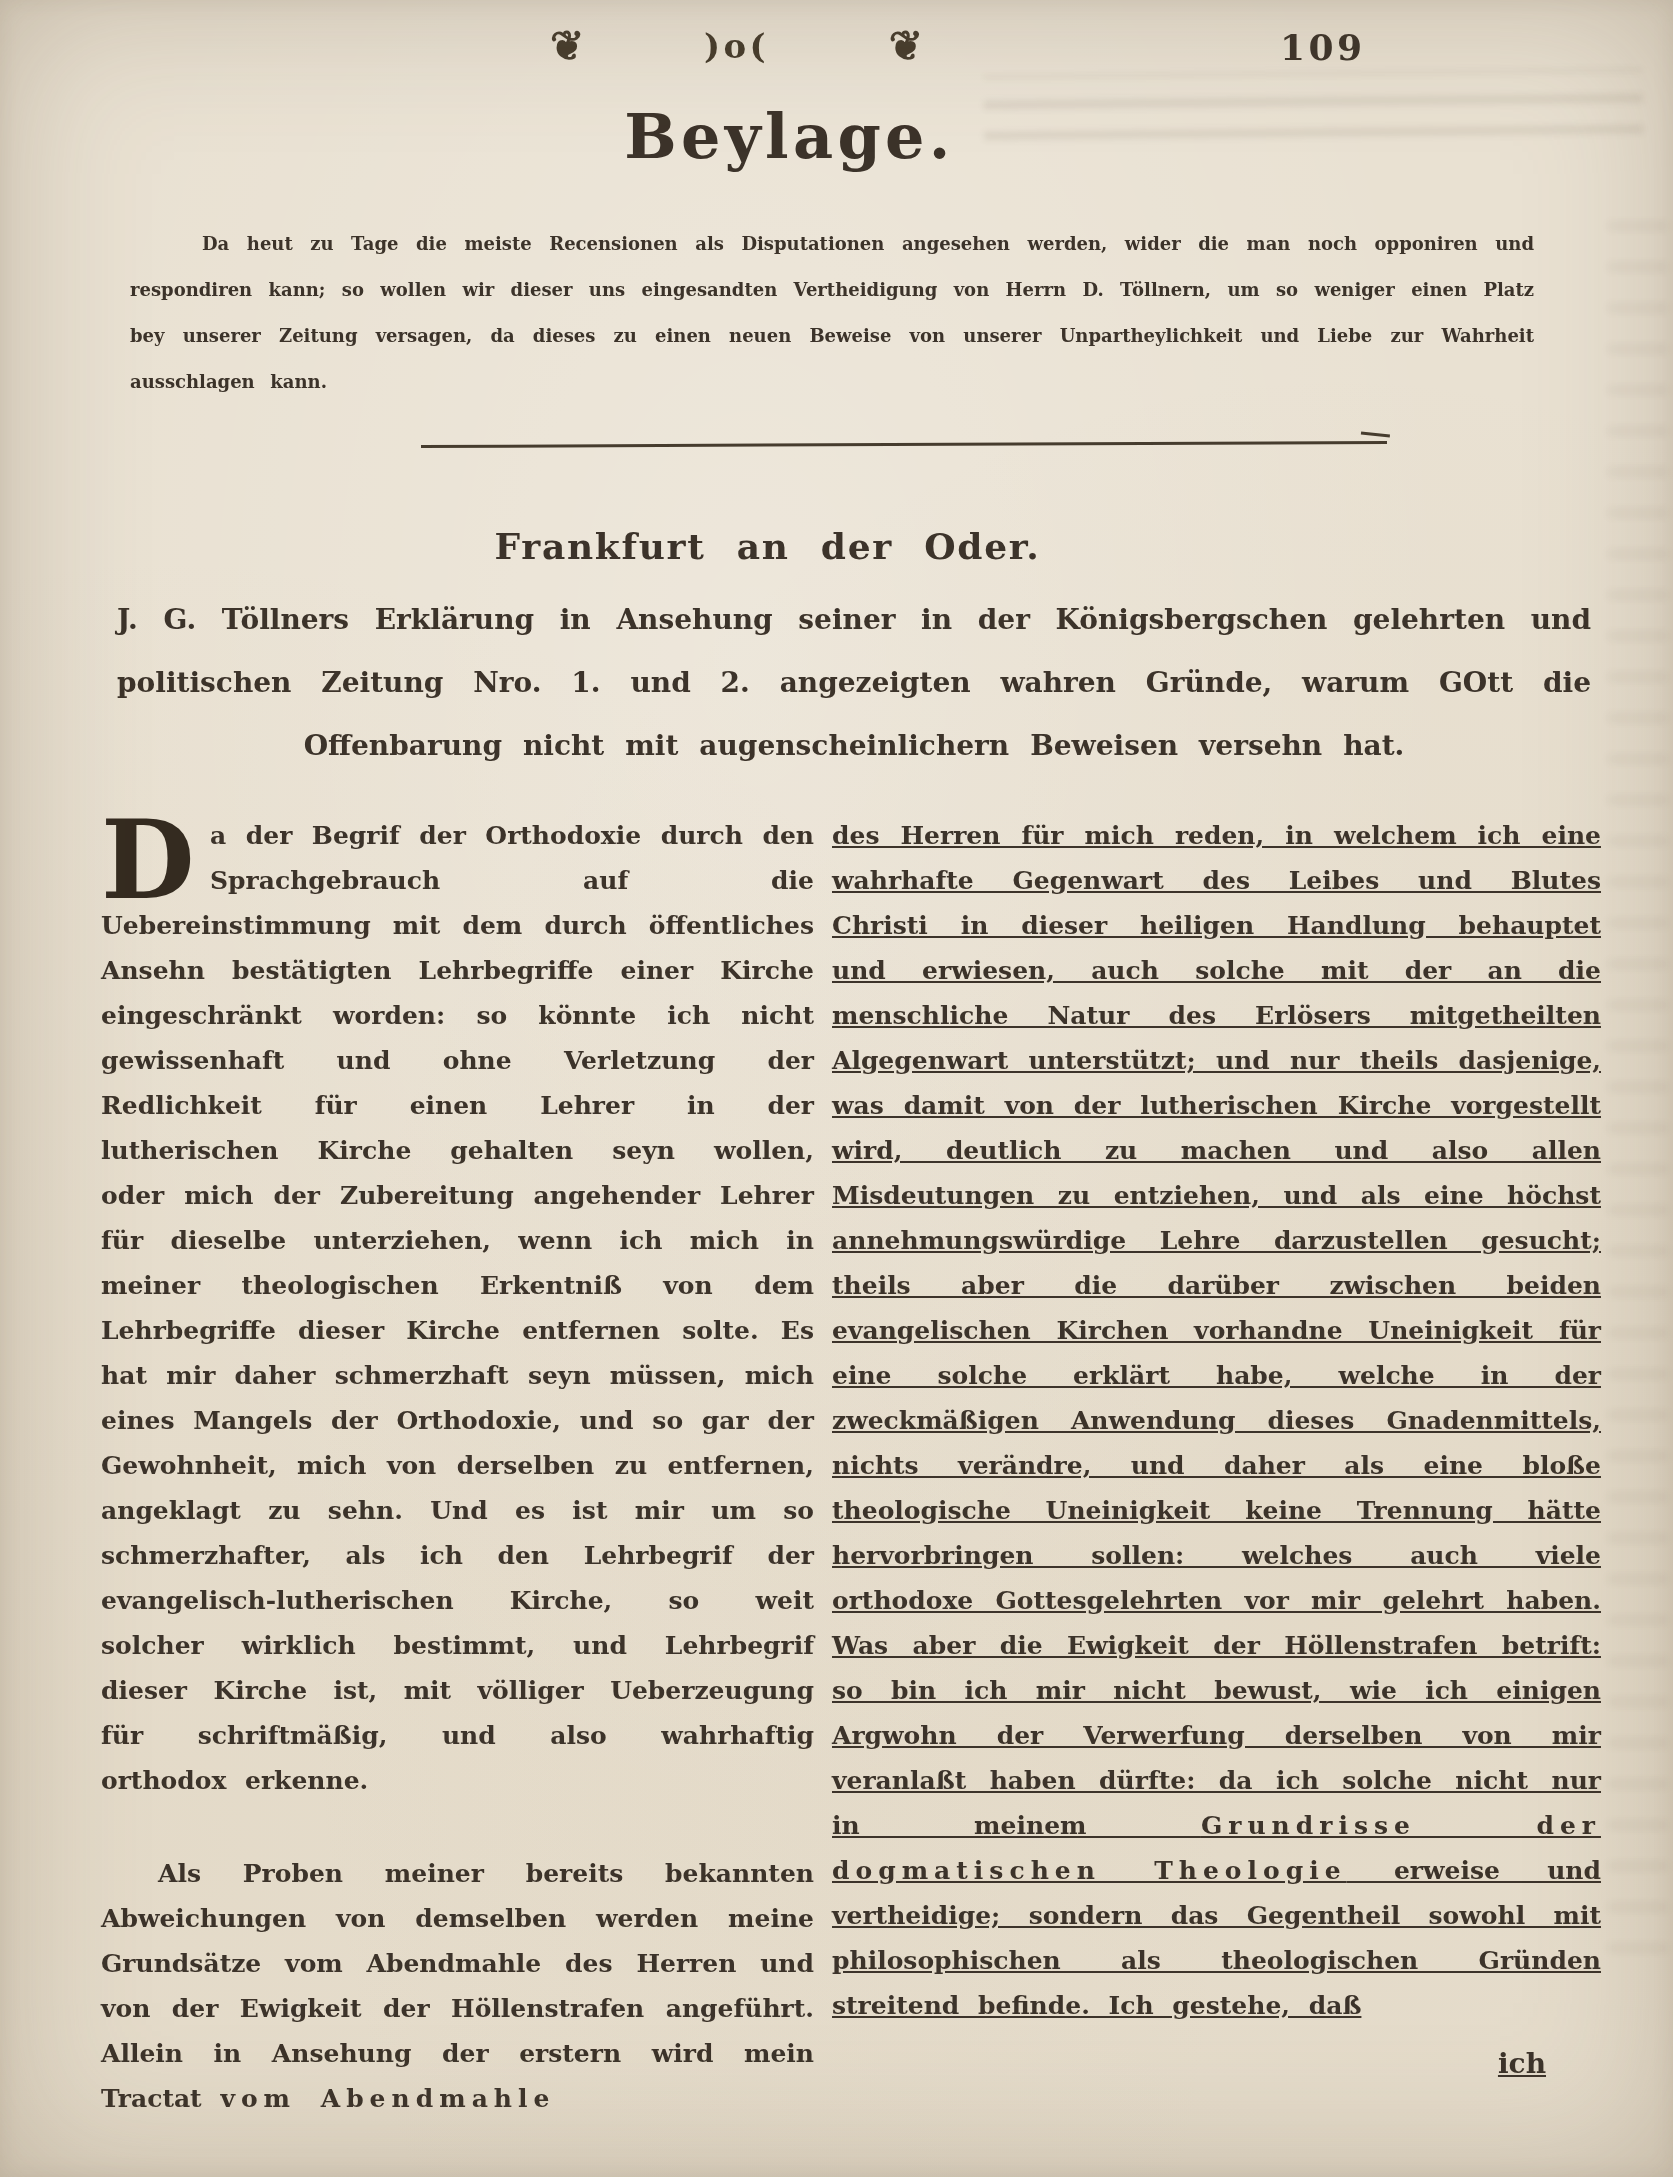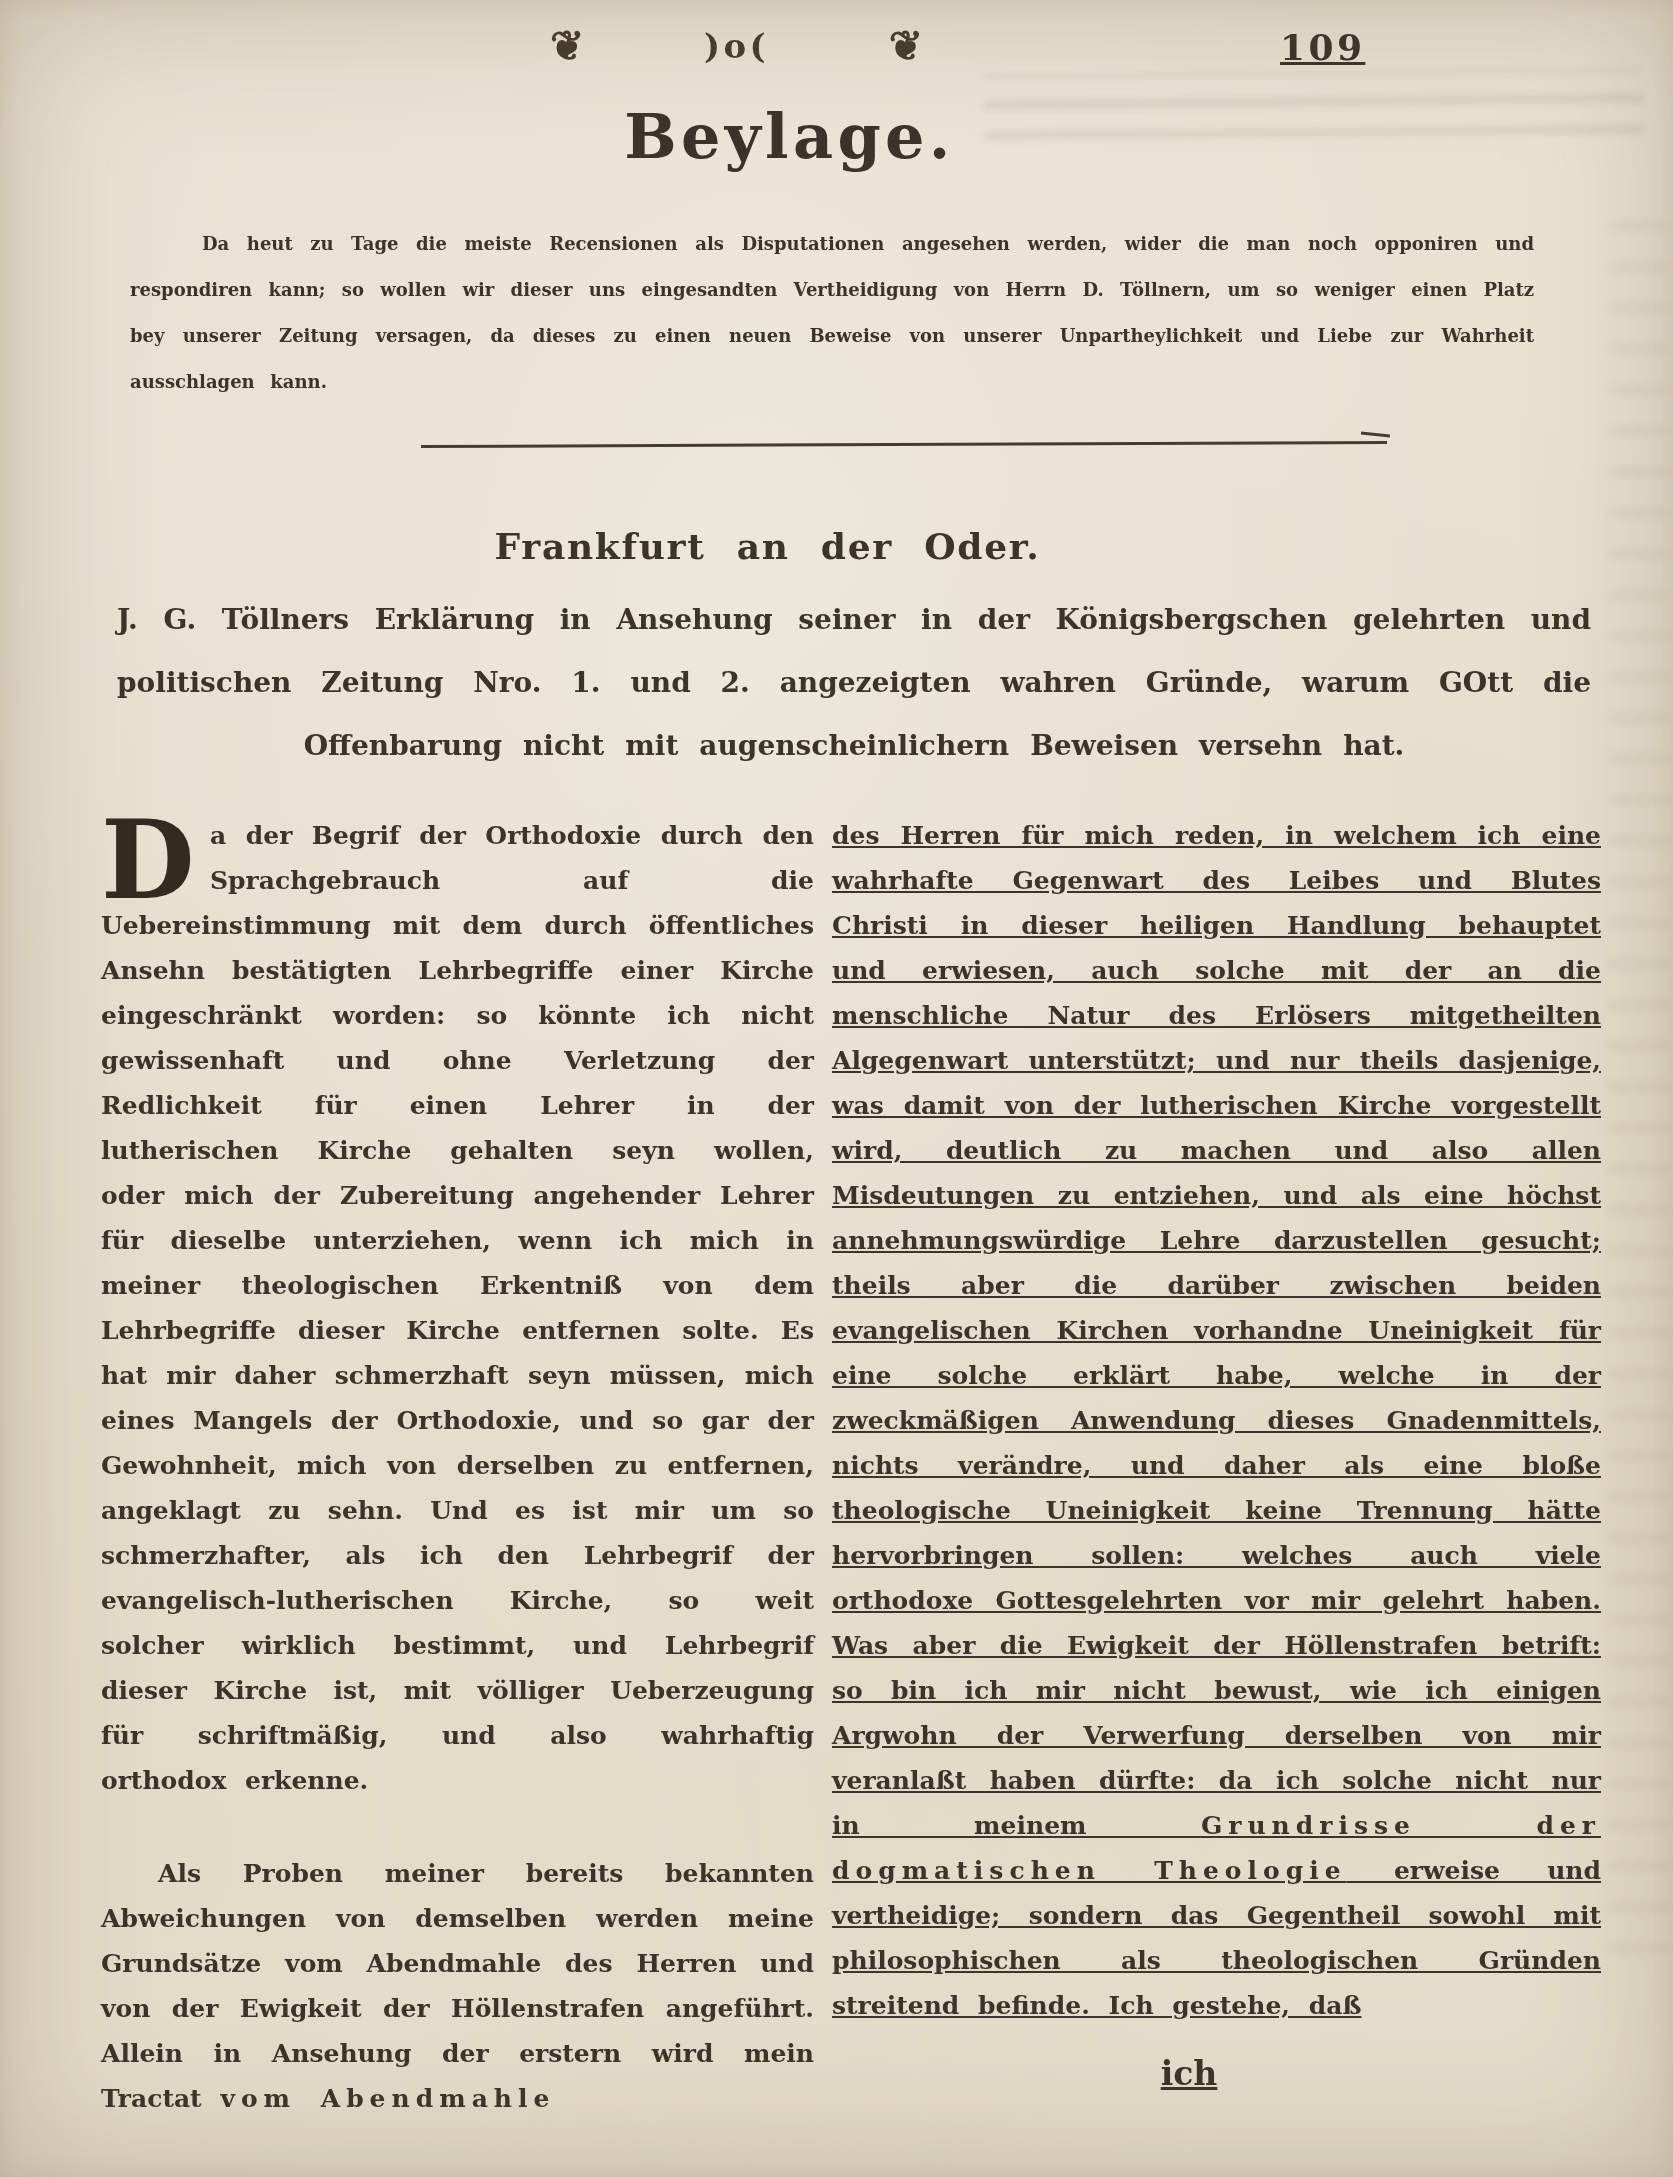--- a/index.html
+++ b/index.html
@@ -36,21 +36,21 @@
 
   .ornament-row {
     position:absolute; top:22px; left:550px; width:373px;
     display:flex; justify-content:space-between; align-items:center; z-index:2;
   }
   .ornament { font-size:41px; line-height:48px; color:#453b2c; }
   .sigmark  { font-size:34px; line-height:48px; letter-spacing:3.4px; color:#453b2c; }
 
   .pagenum {
     position:absolute; top:26px; left:1280px; z-index:2;
-    font-size:36px; letter-spacing:3.4px;text-decoration:underline;
+    font-size:36px; letter-spacing:3.4px;
   }
 
   .masthead {
     position:absolute; top:96px; left:0; width:1579px; margin:0; z-index:2;
     text-align:center; font-size:62px; line-height:82px; letter-spacing:4.3px;
   }
 
   .intro {
     position:absolute; top:209px; left:118px; width:1404px; margin:12px; z-index:2;
     font-size:18px; line-height:46px;
@@ -88,22 +88,22 @@
     margin:0; font-size:25px; line-height:45px;
     text-align:justify; word-spacing:0.40em;
   }
   .body-p.second { margin-top:48px; text-indent:57px; }
   .dropcap {
     float:left; font-size:108px; line-height:84px;
     padding:5.1px 15.4px 0 0; color:#342b20;
   }
   .spaced { letter-spacing:6px; }
   .catchword {
-    margin-top:23px; padding-right:55px; text-align:center;
-    font-size:33px; line-height:45px;
+    margin-top:13px; padding-right:55px; text-align:right;
+    font-size:28px; line-height:45px;
   }
 </style>
 </head>
 <body>
 
 <div class="page">
 
   <div class="bleed bleed-top"></div>
   <div class="bleed bleed-right"></div>
 

